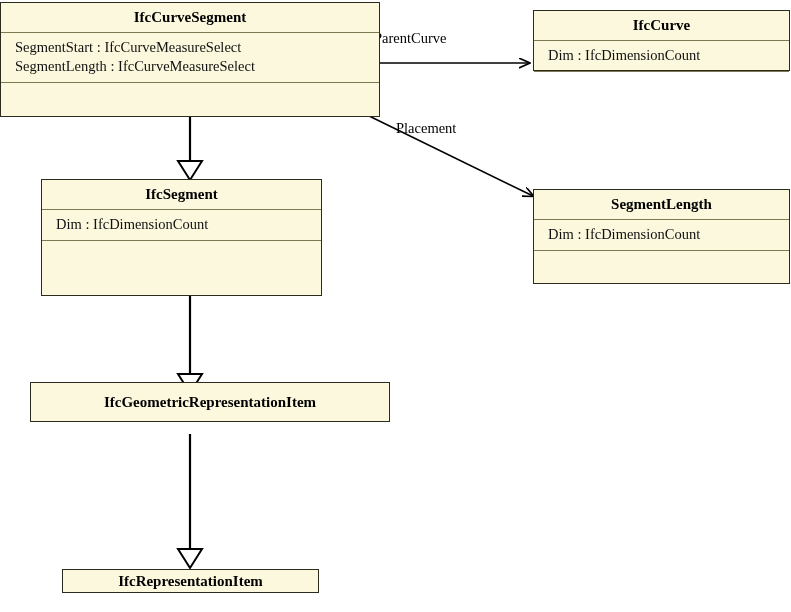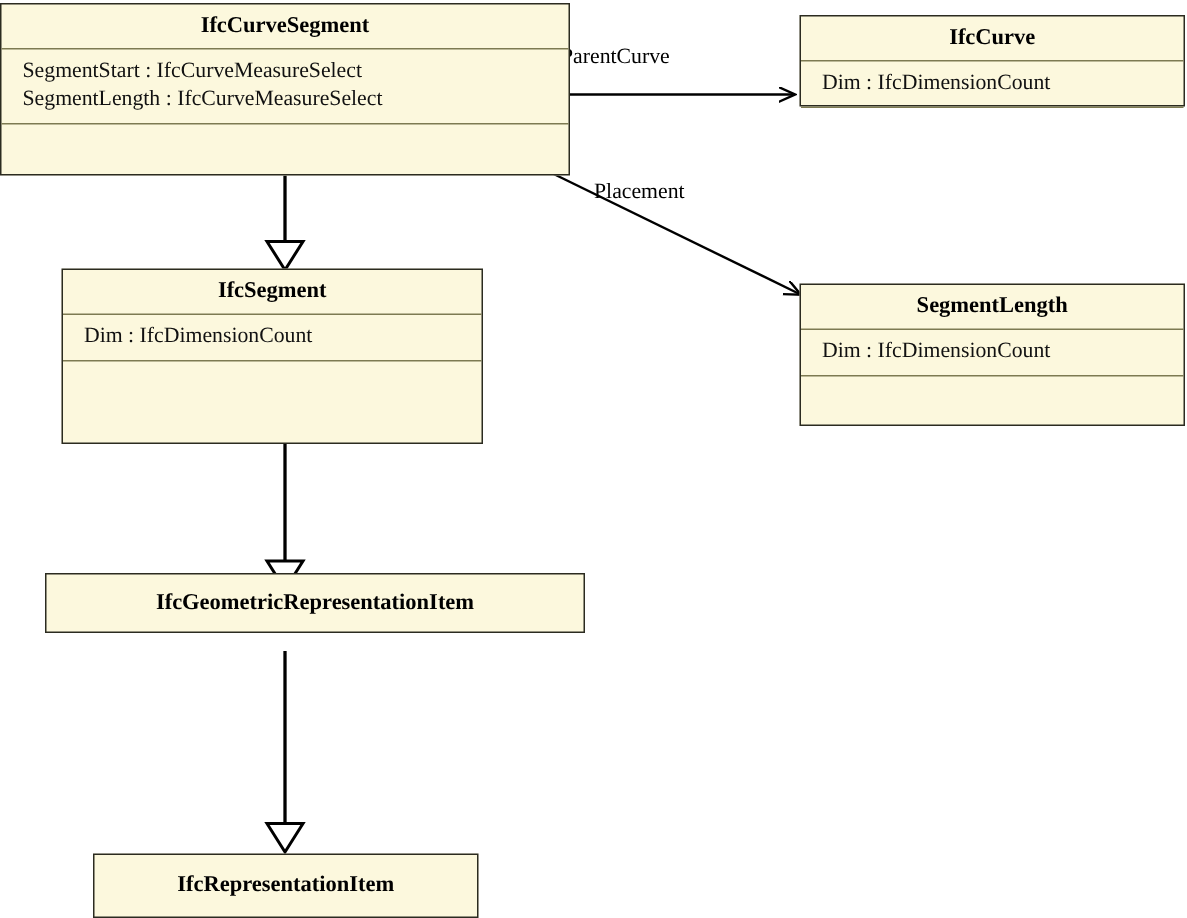--- a/index.html
+++ b/index.html
@@ -147,17 +147,17 @@
       <div class="uml-attr">Dim : IfcDimensionCount</div>
     </div>
     <div class="uml-sep"></div>
     <div class="uml-ops tall"></div>
   </div>
 
   <div class="uml-class" style="left:10px; top:382px; width:360px; height:40px; justify-content:center;margin-left:20px;">
     <div class="uml-title">IfcGeometricRepresentationItem</div>
   </div>
 
-  <div class="uml-class" style="left:62px; top:569px; width:257px; height:43px; justify-content:center;">
+  <div class="uml-class" style="left:62px; top:569px; width:257px; height:24px; justify-content:center;">
     <div class="uml-title">IfcRepresentationItem</div>
   </div>
 
 </div>
 
 </body></html>

